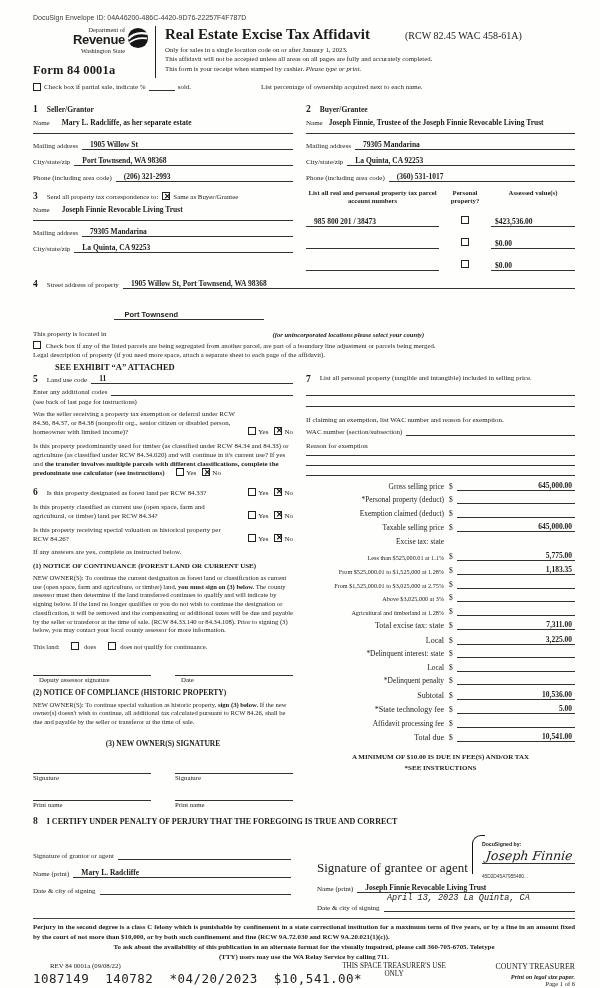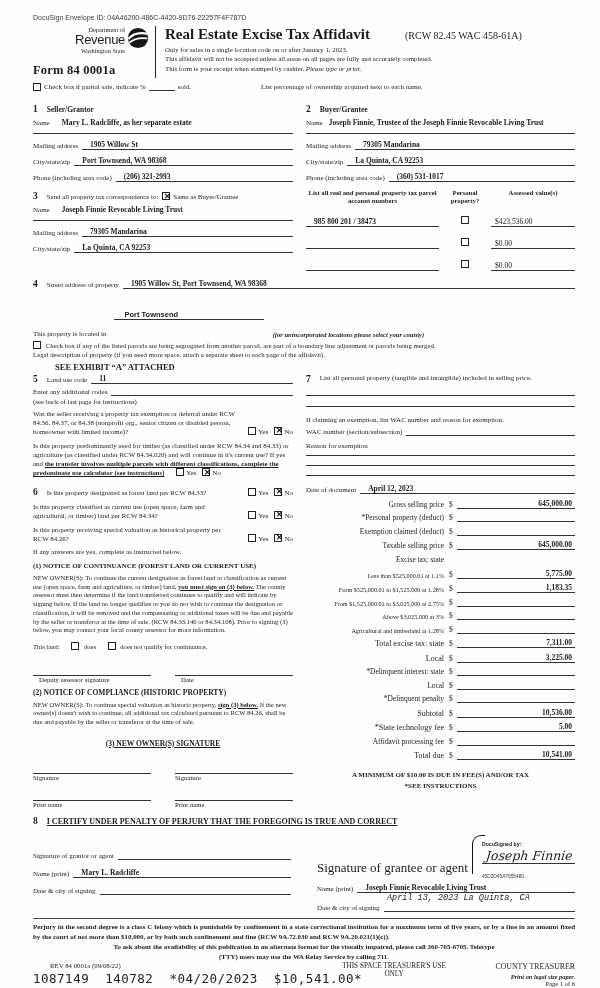--- a/index.html
+++ b/index.html
@@ -9,21 +9,21 @@
           padding:14px 25px 0 33px; display:flex; flex-direction:column; overflow:hidden; }
 
   .env { font-family:"Liberation Sans", sans-serif; font-size:7px; color:#3a3a3a; margin-bottom:5px; }
 
   
   .hdr { display:flex; margin-bottom:2px; }
   .hdr-left { width:122px; padding-right:6px; }
   .logo-row { display:flex; align-items:flex-start; justify-content:flex-end; gap:2px; }
   .logo-text { text-align:right; }
   .dept-small { font-size:6.3px; }
-  .dept-big { font-family:"Liberation Sans", sans-serif; font-size:13px; font-weight:normal; letter-spacing:-0.3px; line-height:1; }
+  .dept-big { font-family:"Liberation Sans", sans-serif; font-size:13px; font-weight:bold; letter-spacing:-0.3px; line-height:1; }
   .dept-state { font-size:6.3px; margin-top:1px; }
   .logo-mark { width:22px; height:22px; margin-top:1px; }
   .form-no { font-size:12.5px; font-weight:bold; margin-top:9px; letter-spacing:0.2px; }
   .hdr-right { flex:1; border-left:1px solid #222; padding-left:9px; }
   .title-line { line-height:1.05; }
   .title { font-size:15px; font-weight:bold; }
   .rcw { font-size:10px;margin-left:31px; }
   .sub { font-size:6.8px; line-height:1.4; margin-top:2px; }
   .it { font-style:italic; }
 
@@ -40,29 +40,29 @@
   .flbl { white-space:nowrap; }
   .fval { flex:1; border-bottom:1px solid #333; font-weight:bold; font-size:7.5px; padding:0 0 0 8px; min-height:9px; margin-left:4px; }
   .rule { border-bottom:1px solid #333; height:7px; }
   .cols { display:flex; gap:13px; }
   .colL { width:260px; flex:none; }
   .colR { flex:1; }
   .q-row { display:flex; font-size:6.9px; line-height:1.3; margin-top:5px; }
   .q-txt { flex:1; padding-right:6px; }
   .yn { white-space:nowrap; align-self:flex-end; font-size:7px; }
   .yn .cb { margin:0 2px 0 6px; }
-  .b { font-weight:bold;text-decoration:underline; }
+  .b { font-weight:bold; }
 
   
   .pt-h { display:flex; font-size:6.7px; font-weight:bold; text-align:center; line-height:1.2; margin-top:7px; }
   .pt-c1 { flex:1; } .pt-c2 { width:52px; flex:none; } .pt-c3 { width:84px; flex:none; }
   .pt-r { display:flex; align-items:flex-end; margin-top:4px; }
   .pt-num { flex:1; border-bottom:1px solid #333; font-weight:bold; font-size:7.5px; min-height:9px; padding-left:8px; }
   .pt-cb { width:52px; flex:none; text-align:center; }
-  .pt-val { width:84px; flex:none; border-bottom:1px solid #333; font-weight:normal; font-size:7.5px; min-height:9px; padding-left:4px; }
+  .pt-val { width:84px; flex:none; border-bottom:1px solid #333; font-weight:bold; font-size:7.5px; min-height:9px; padding-left:4px; }
 
   
   .s4 { margin-top:8px; font-size:7px; }
   .typed { font-family:"Liberation Sans", sans-serif; font-weight:bold; font-size:7.5px; }
   .s4-line2 { display:flex; align-items:flex-end; margin-top:3px; }
   .s4-loc { width:150px; border-bottom:1px solid #333; padding-left:10px; margin:18px 8px; }
   .s4-note { font-style:italic; font-weight:bold; font-size:6.6px; }
   .s4-seg { margin-top:3px; font-size:6.8px; }
   .exhibit { font-size:8.5px; font-weight:bold; margin:4px 0 2px 22px; }
 
@@ -361,25 +361,20 @@
         <div class="rule" style="height:11px"></div>
         <div style="font-size:7px;margin-top:9px">If claiming an exemption, list WAC number and reason for exemption.</div>
         <div class="frow" style="margin-top:3px">
             <span class="flbl">WAC number (section/subsection)</span>
             <span class="fval"></span>
           </div>
         <div style="font-size:7px;margin-top:6px">Reason for exemption</div>
         <div class="rule" style="height:6px"></div>
         <div class="rule" style="height:10px"></div>
         <div class="rule" style="height:10px"></div>
-        <div class="frow" style="margin-top:8px">
-            <span class="flbl">Date of document</span>
-            <span class="fval" style="max-width:110px">April 12, 2023</span>
-            <span style="flex:1;border-bottom:1px solid #333;min-height:9px"></span>
-          </div>
 
         <div class="tax-r">
             <span class="tax-l">Gross selling price</span>
             <span class="tax-d">$</span>
             <span class="tax-a">645,000.00</span>
           </div>
         <div class="tax-r">
             <span class="tax-l">*Personal property (deduct)</span>
             <span class="tax-d">$</span>
             <span class="tax-a"></span>

